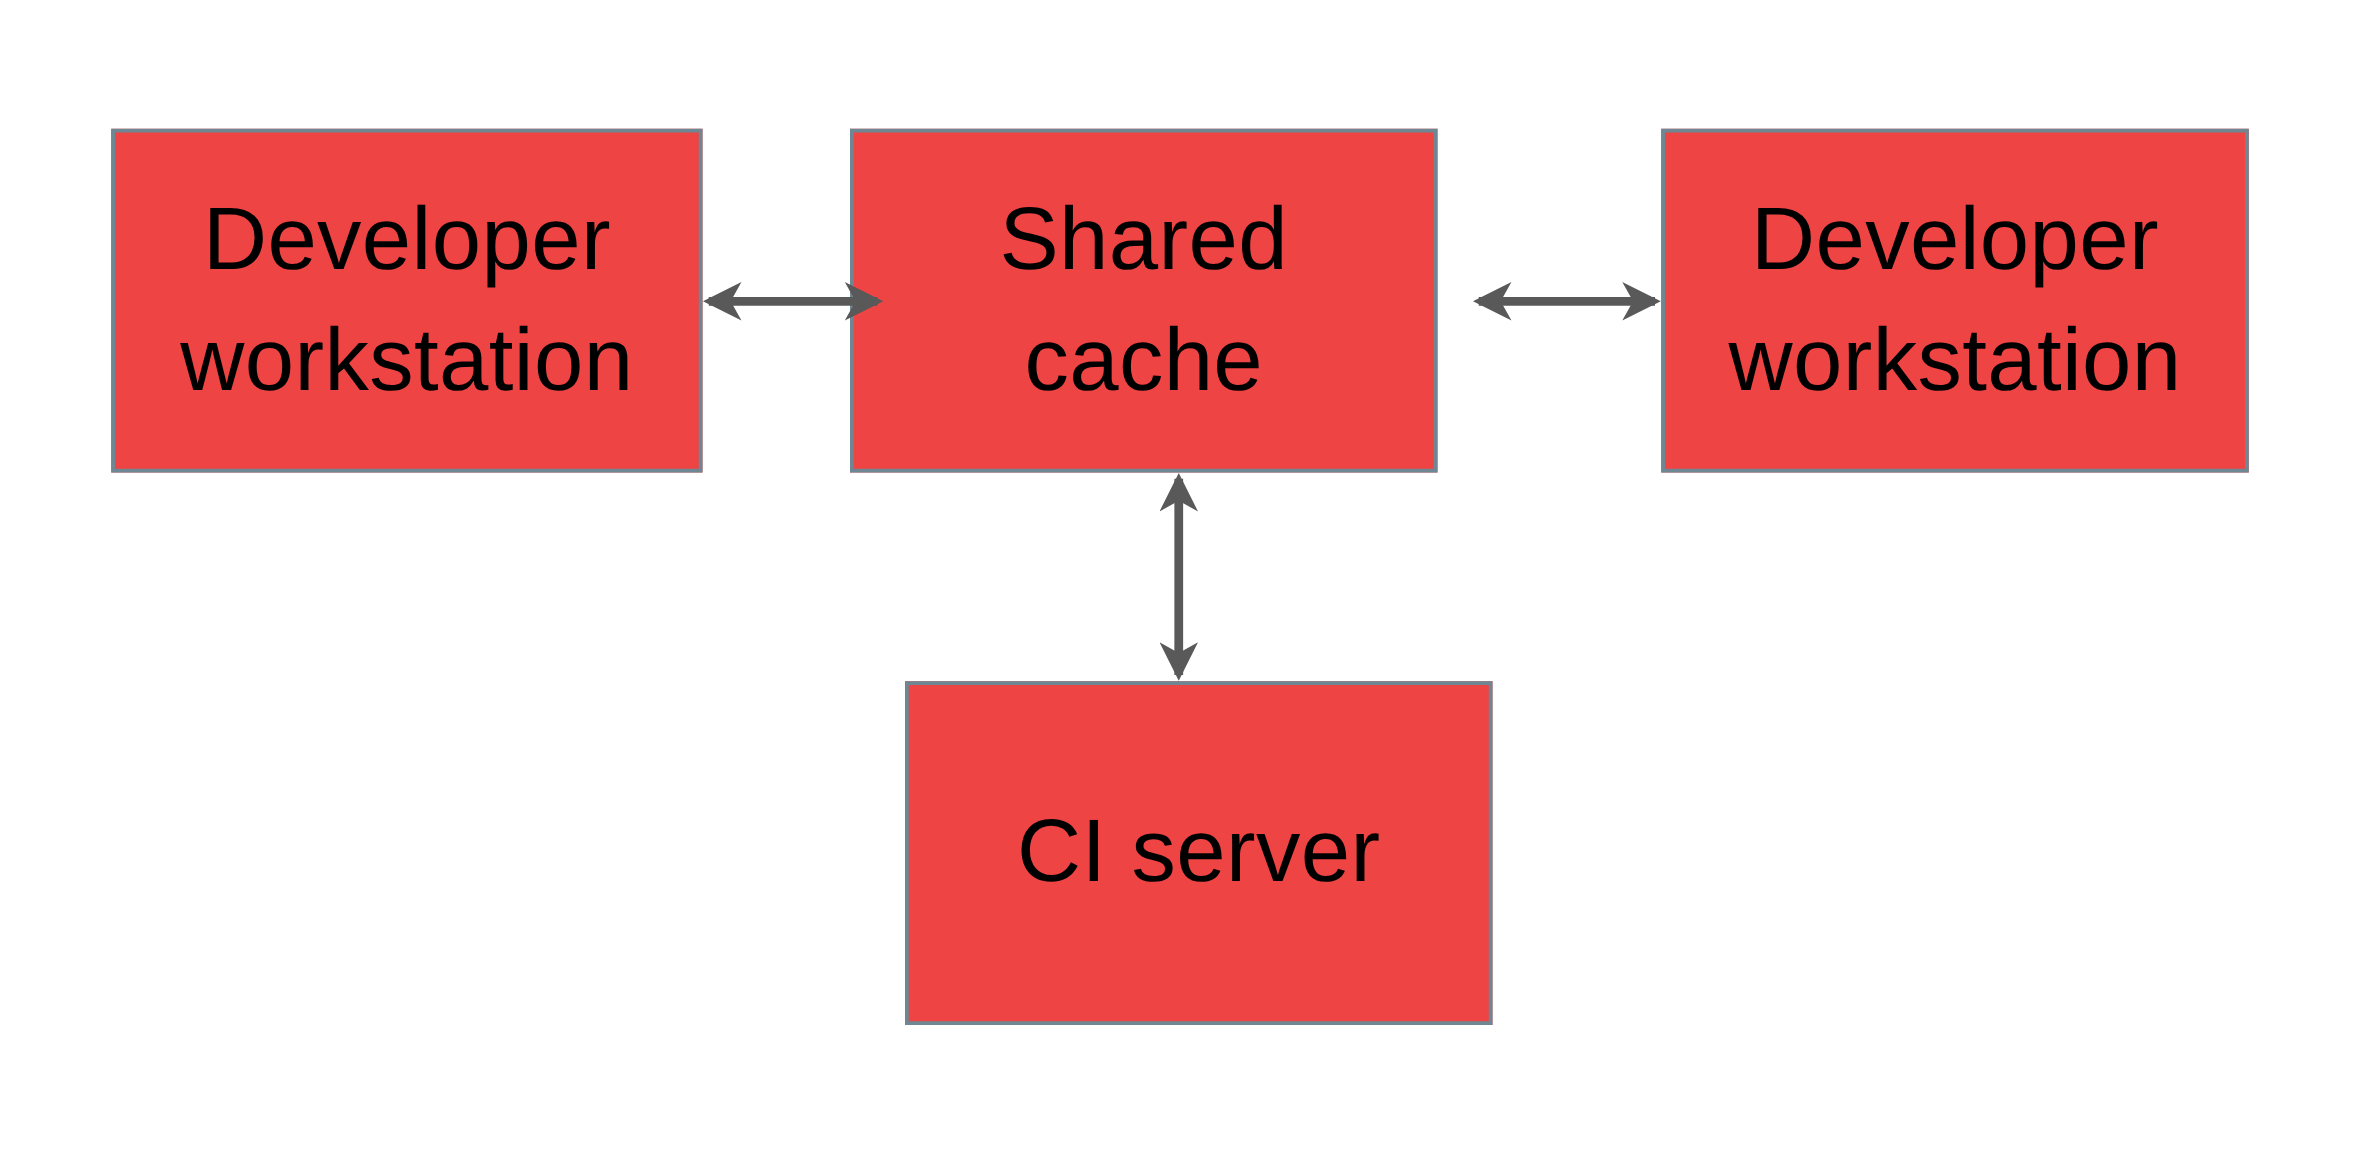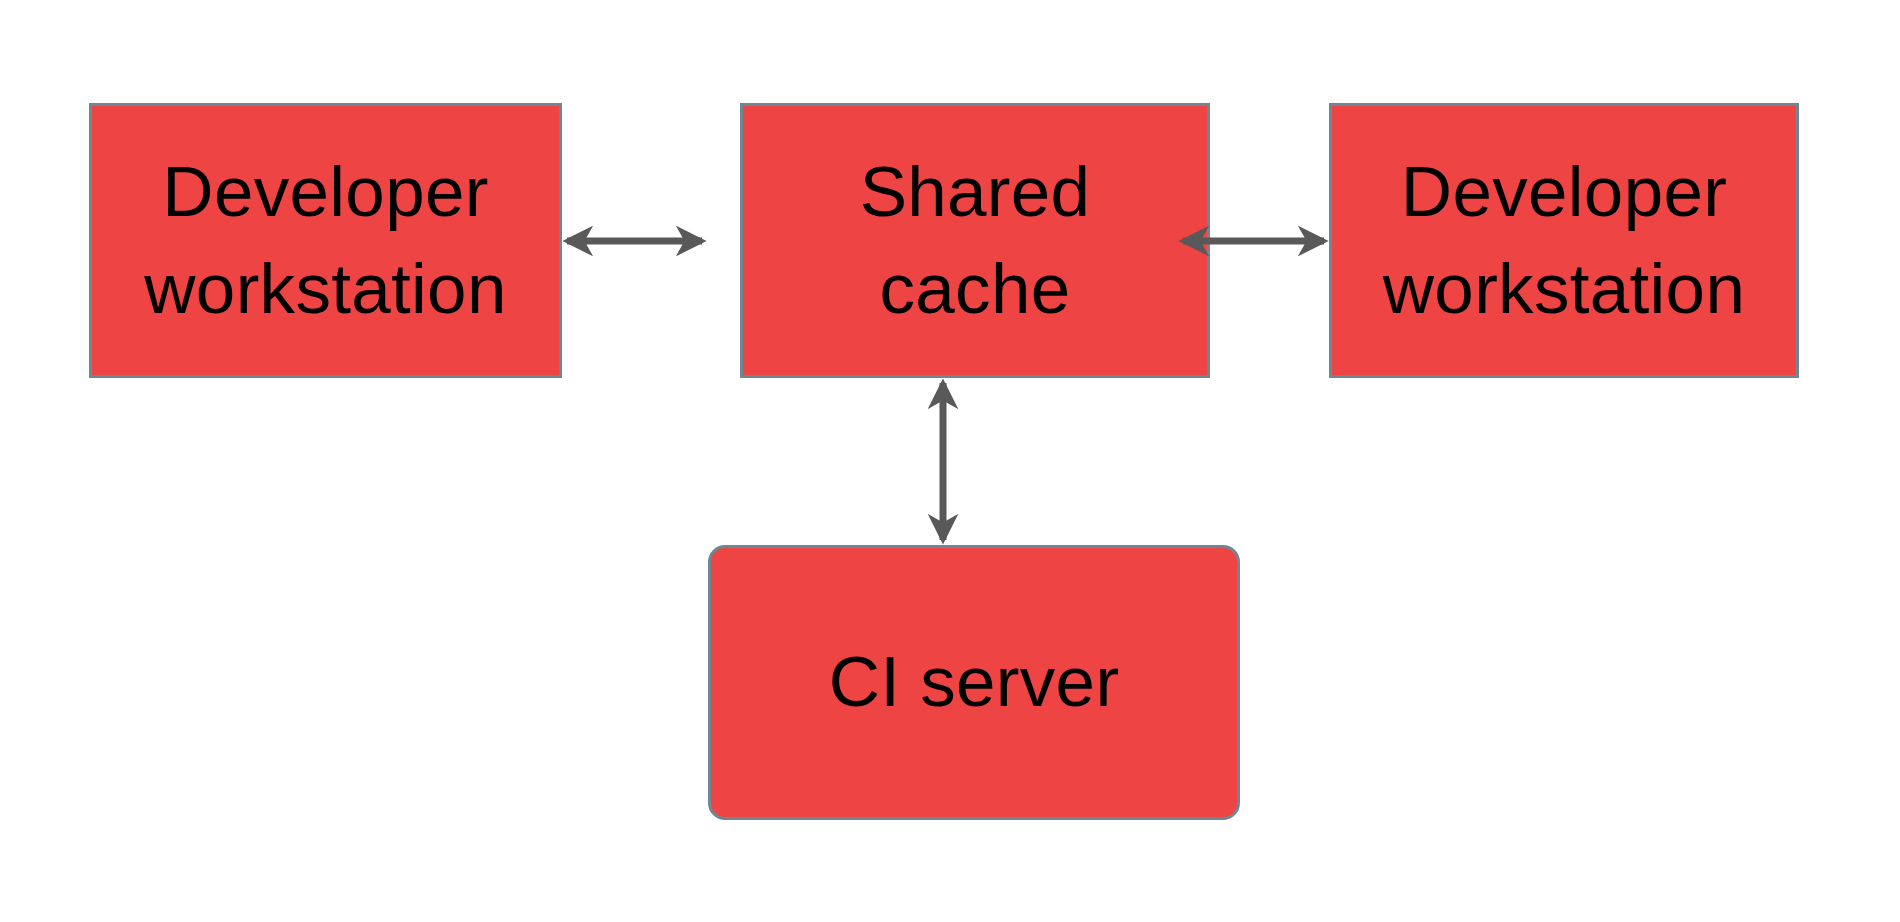--- a/index.html
+++ b/index.html
@@ -31,23 +31,23 @@
     text-align: center;
   }
   .node-label {
     font-size: 71px;
     line-height: 1.36;
     color: #000000;
     white-space: pre-line;
     letter-spacing: 0.3px;
   }
   #node-dev-left   { left: 89px;   top: 103px; width: 473px; height: 275px; }
-  #node-cache      { left: 740px;  top: 103px; width: 470px; height: 275px; }
+  #node-cache      { left: 680px;  top: 103px; width: 470px; height: 275px; }
   #node-dev-right  { left: 1329px; top: 103px; width: 470px; height: 275px; }
-  #node-ci         { left: 708px;  top: 545px; width: 532px; height: 275px; border-radius: 17px; }
+  #node-ci         { left: 724px;  top: 545px; width: 470px; height: 275px; }
   .edges {
     position: absolute;
     inset: 0;
     pointer-events: none;
   }
   .edge {
     stroke: #595959;
     stroke-width: 7;
   }
 </style>

